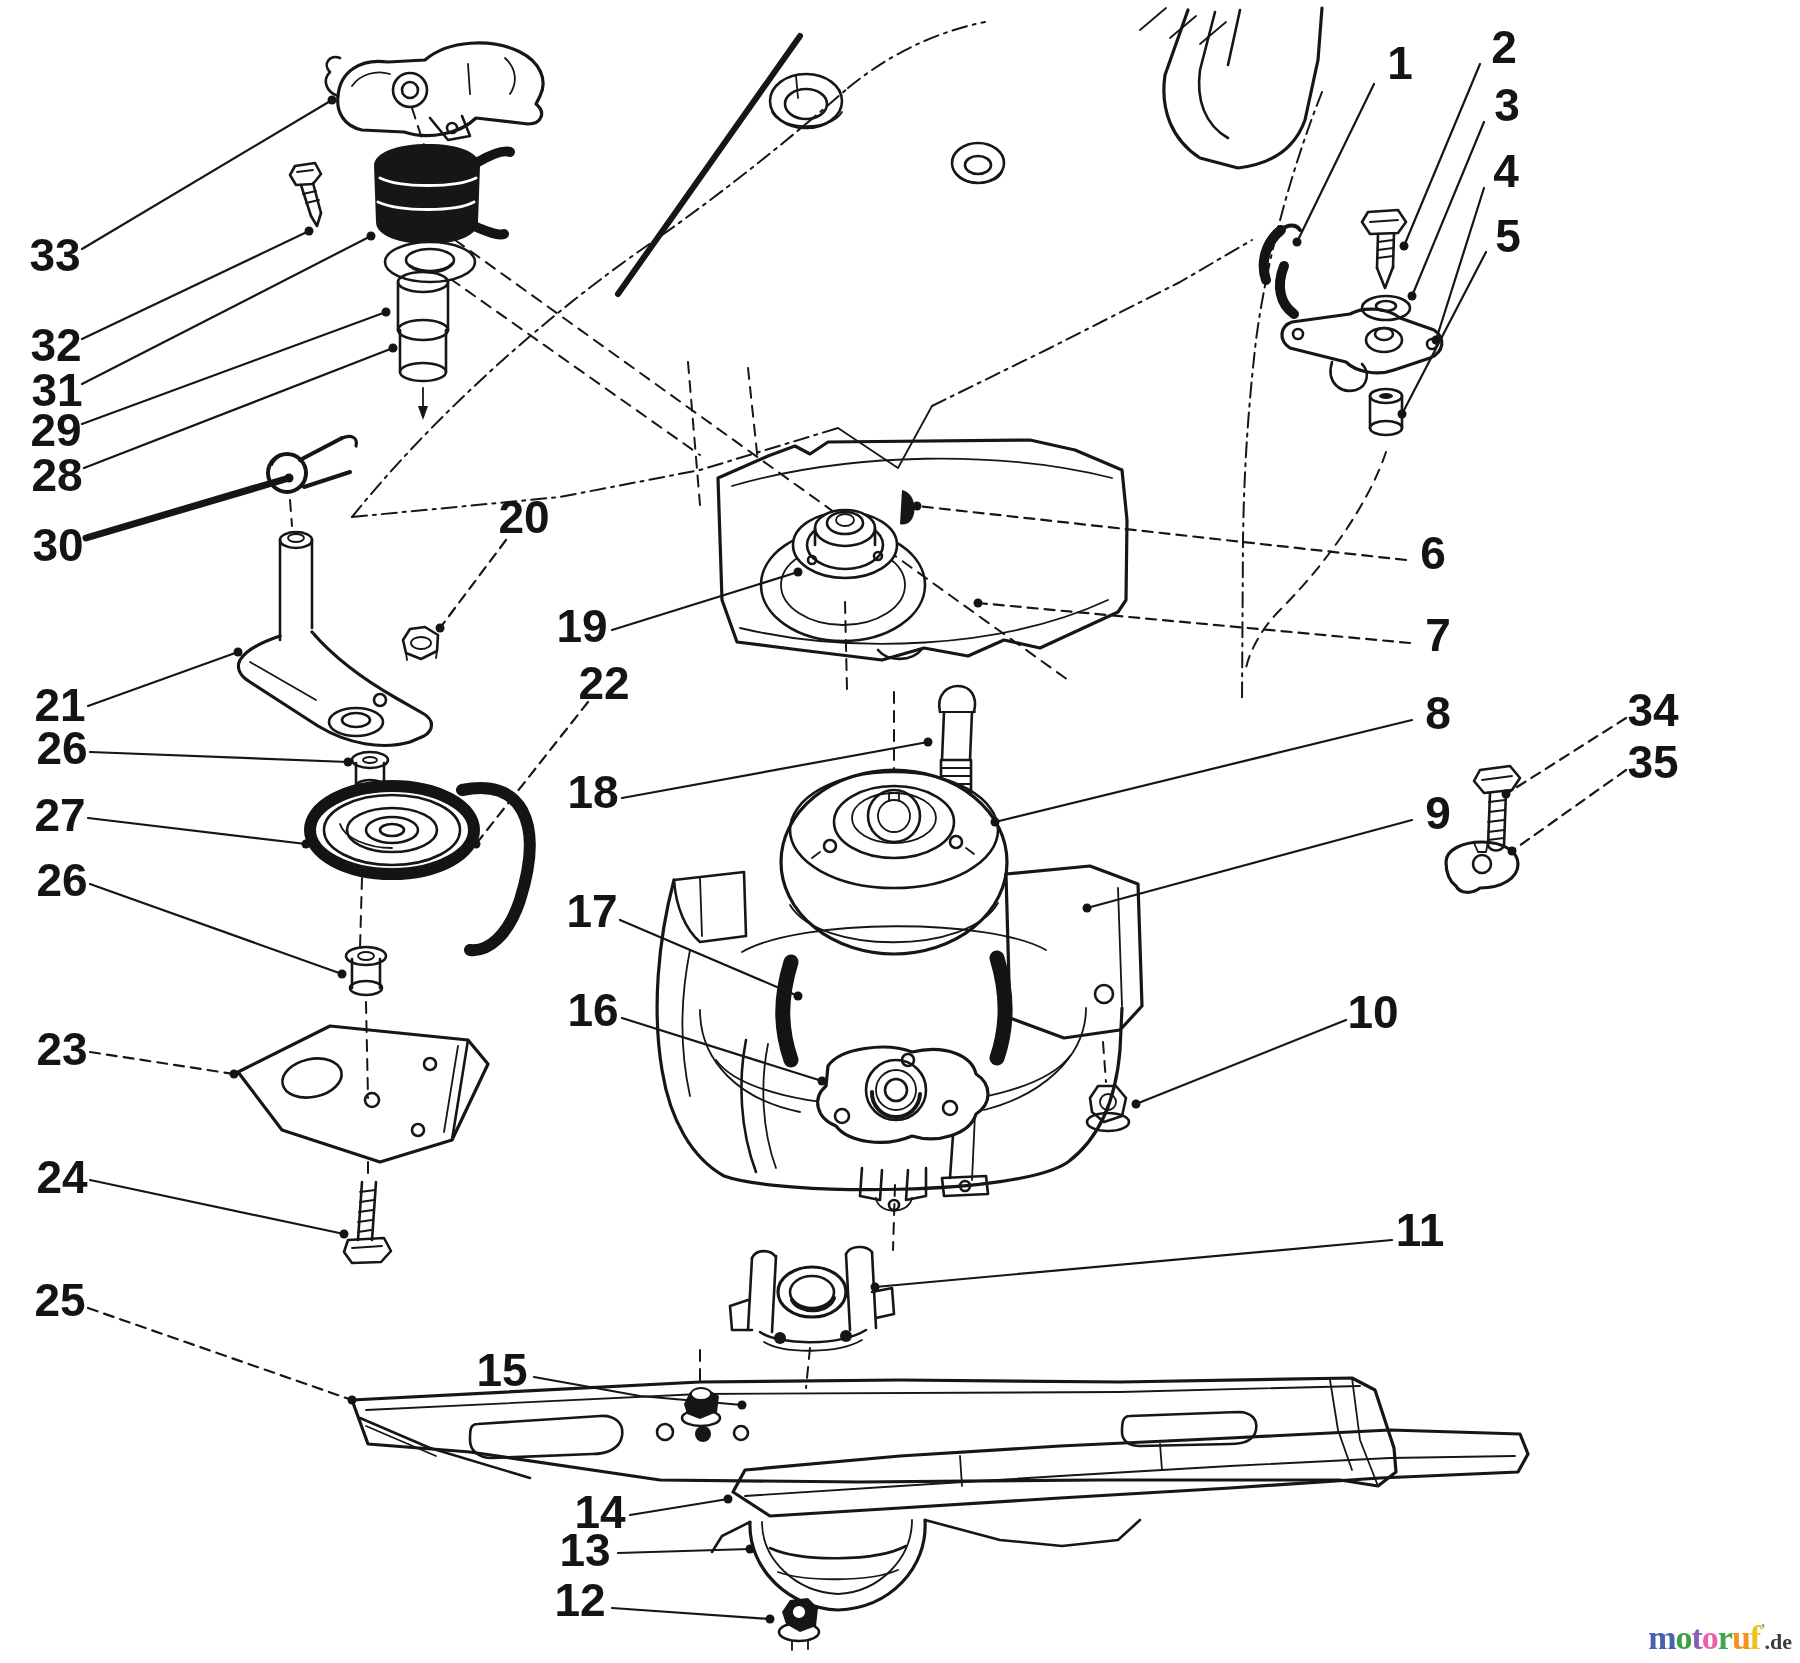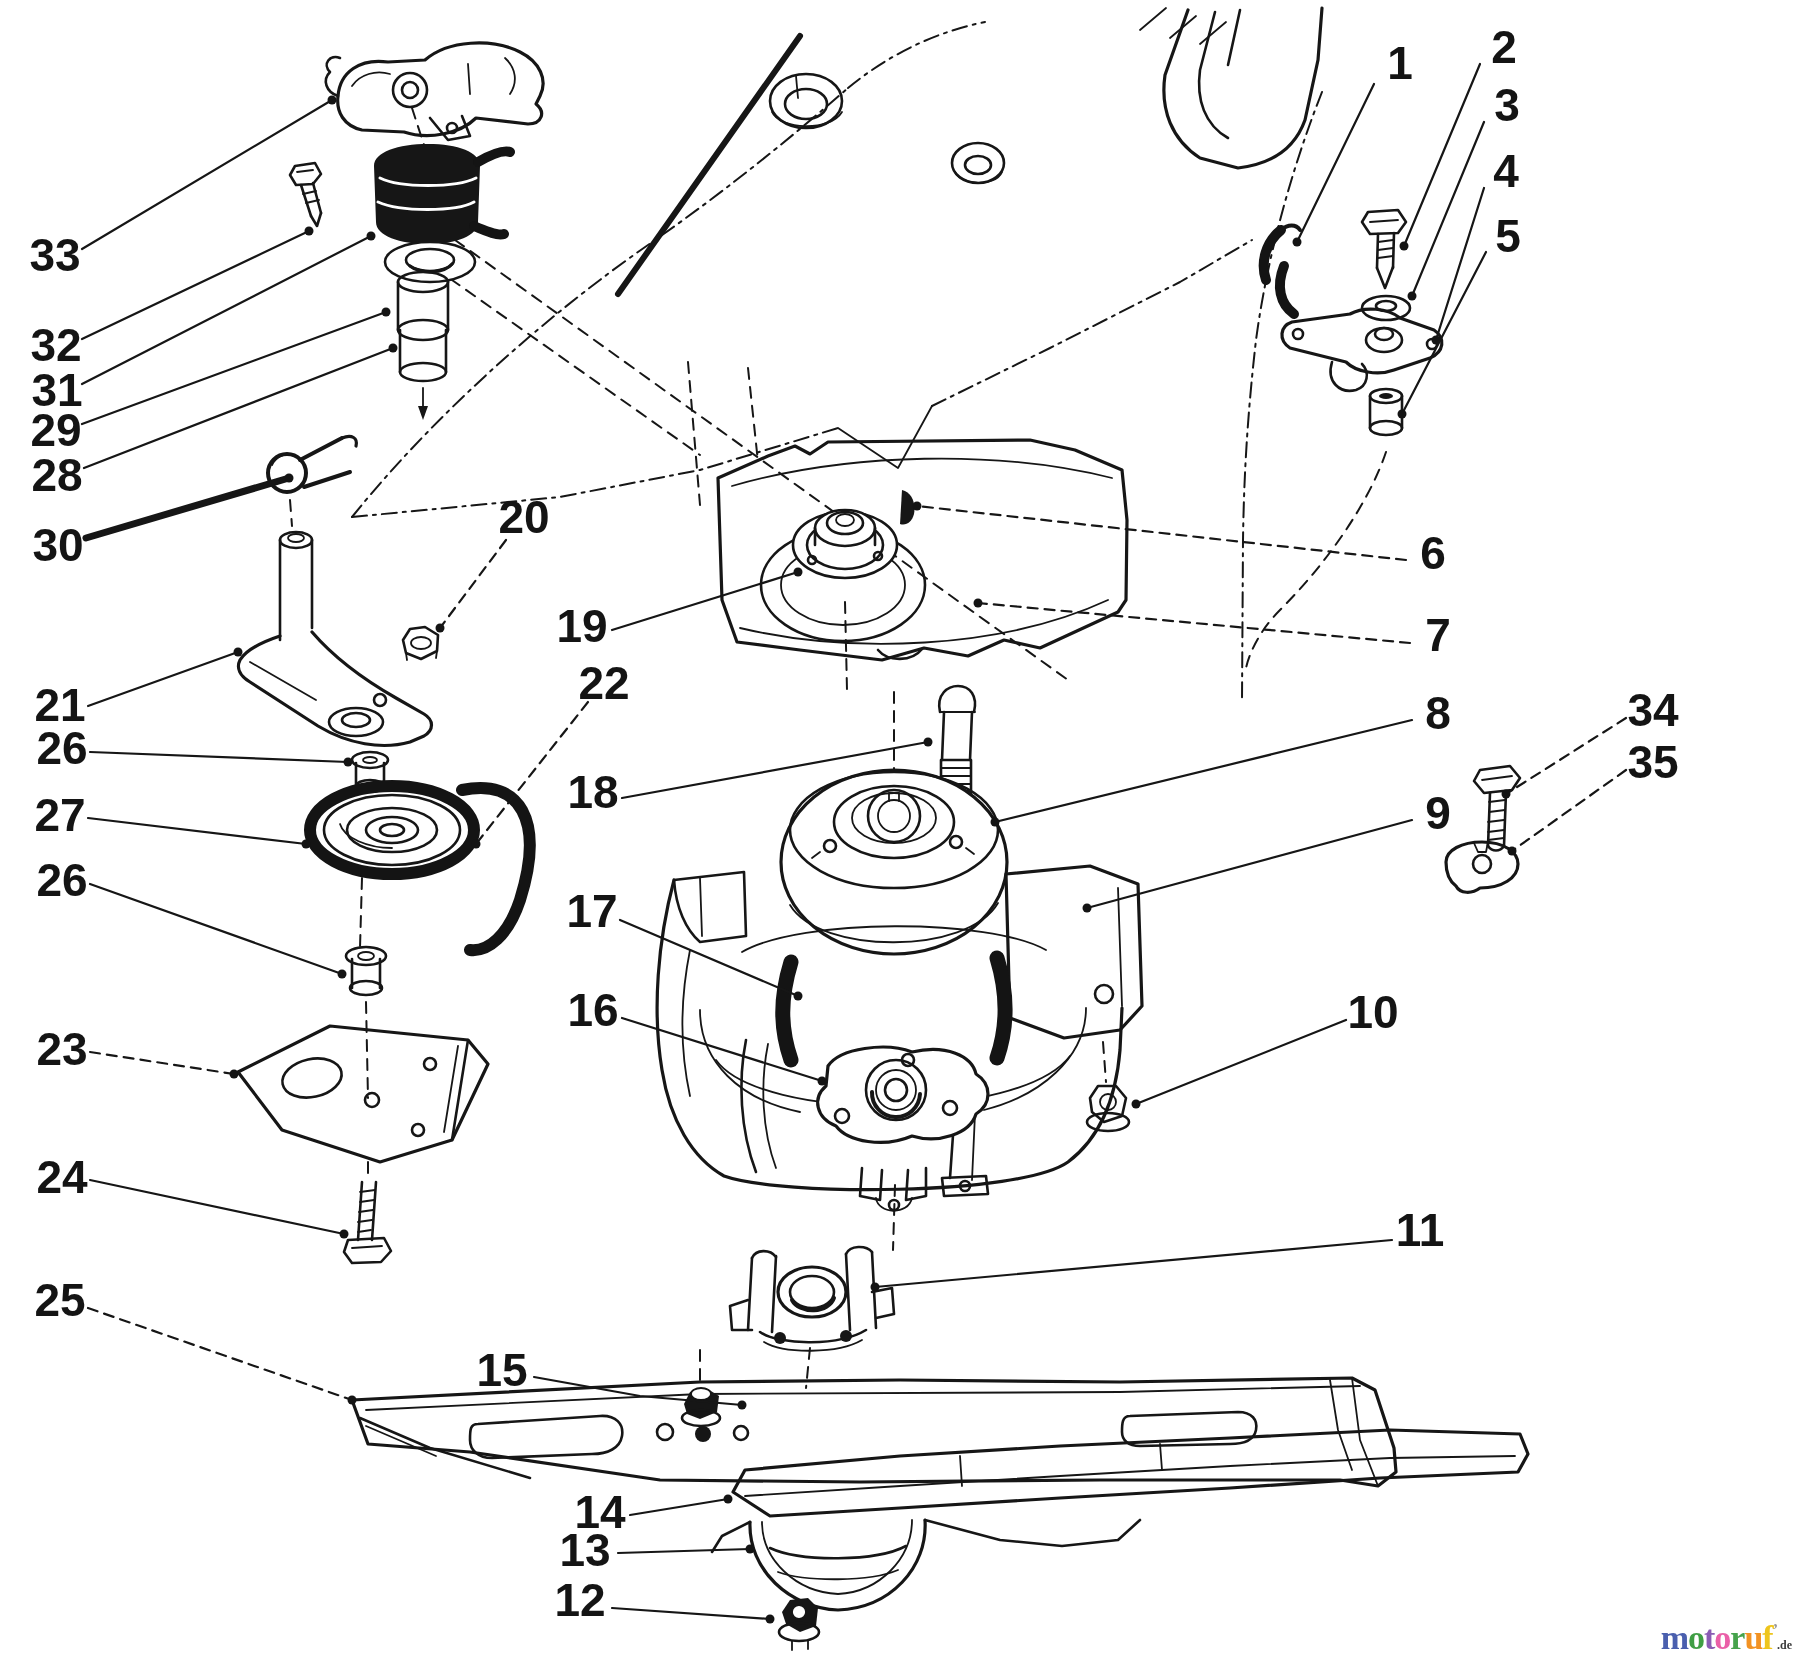--- a/index.html
+++ b/index.html
@@ -23,21 +23,21 @@
   .clipstroke{stroke-width:10;stroke:#141414;}
 
   .leader{stroke-width:2.2;fill:none;}
   .leader.dashed{stroke-dasharray:10 7;}
   .leader.thick{stroke-width:7;}
   .dot{fill:#141414;stroke:none;}
   .callout-label{font:700 46px "Liberation Sans",sans-serif;fill:#141414;stroke:none;}
 
   .watermark{position:absolute;right:8px;bottom:6px;font-family:"Liberation Serif",serif;
              font-weight:700;font-size:34px;letter-spacing:-1px;white-space:nowrap;}
-  .watermark .wm-suffix{font-size:12px;font-weight:700;letter-spacing:0;}
+  .watermark .wm-suffix{font-size:22px;font-weight:700;letter-spacing:0;}
   .watermark .wm-tick{font-size:16px;vertical-align:14px;}
 </style>
 </head>
 <body>
 
 <div class="stage">
 <svg viewBox="0 0 1800 1663">
 
   <g>
     <path class="dashdot" d="M 352,517 C 430,420 540,320 648,245 C 730,188 800,130 848,88"></path>

